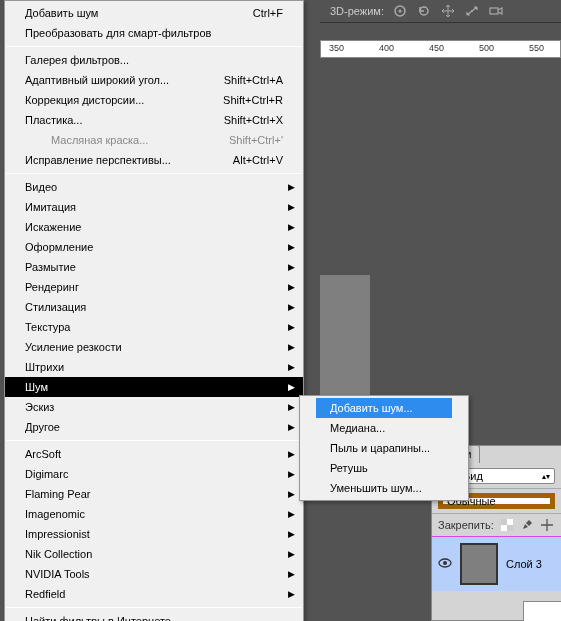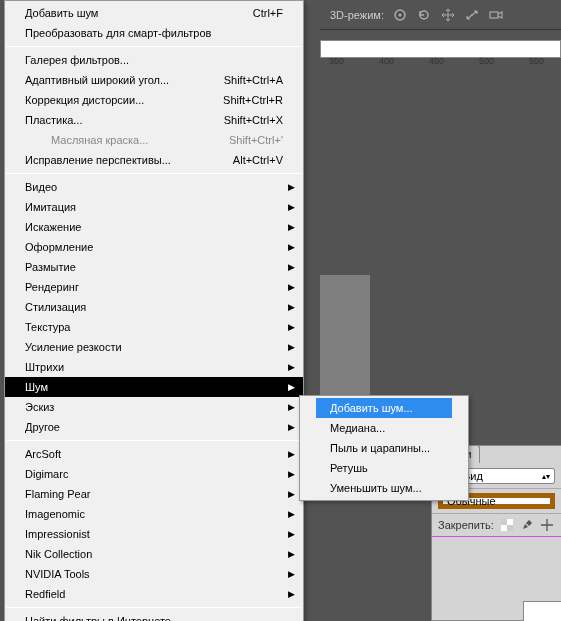--- a/index.html
+++ b/index.html
@@ -1,22 +1,22 @@
 <!DOCTYPE html>
 <html><head>
 <meta charset="utf-8">
 <style>
 * { box-sizing: border-box; margin: 0; padding: 0; font-family: Tahoma, Arial, sans-serif; font-size: 11px; }
 body { width: 561px; height: 621px; background: #535353; overflow: hidden; position: relative; }
 .bgwork { position: absolute; left: 320px; top: 0; right: 0; bottom: 0; background: #535353; }
-.toolbar3d { position:absolute; left:320px; top:0; right:0; height:30px; background:#535353; color:#aaa; display:flex; align-items:center; gap:8px; padding:0 10px; border-bottom:1px solid #333;}
+.toolbar3d { position:absolute; left:320px; top:0; right:0; height:23px; background:#535353; color:#aaa; display:flex; align-items:center; gap:8px; padding:0 10px; border-bottom:1px solid #333;}
 .toolbar3d .lbl { color:#ccc; }
 .toolbar3d .ic { width:16px;height:16px;display:inline-flex;align-items:center;justify-content:center;color:#aaa;}
 .ruler { position:absolute; left:320px; top:40px; right:0; height:18px; background:#fff; border:1px solid #888; font-size:9px; color:#333; }
-.ruler .num { position:absolute; top:15px; font-size:9px; color:#333; }
+.ruler .num { position:absolute; top:2px; font-size:9px; color:#333; }
 .graybox { position:absolute; left:320px; top:275px; width:50px; height:180px; background:#7f7f7f; }
 .panels { position:absolute; right:0; bottom:0; width:130px; top:445px; background:#d4d4d4; border:1px solid #888; border-right:none;}
 .panel-tab { display:inline-block; background:#d4d4d4; padding:3px 8px; border:1px solid #888; border-bottom:none; border-top-left-radius:3px; border-top-right-radius:3px; margin-left:6px; font-size:10px; position:relative; top:-1px;}
 .viewrow{display:flex;align-items:center;gap:6px;padding:4px 6px;border-bottom:1px solid #aaa;}
 .viewrow .sel{flex:1;background:#fff;border:1px solid #888;border-radius:2px;height:16px;display:flex;align-items:center;justify-content:space-between;padding:0 4px;}
 .eyeic{width:14px;height:14px;}
 .blend{padding:4px 6px;border-bottom:1px solid #aaa;}
 .blend .bx{background:#fff;border:5px solid #a16207;height:16px;padding:0 4px;display:flex;align-items:center;}
 .lockrow{display:flex;align-items:center;gap:6px;padding:4px 6px;border-bottom:1px solid #d946ef;color:#333;}
 .lockic{width:14px;height:14px;display:flex;align-items:center;justify-content:center;}
@@ -118,20 +118,28 @@
           <path d="M2 10l2-5 3 3-5 2z" fill="#555"></path>
           <path d="M5 4l3 3 3-3-3-3z" fill="#555"></path>
         </svg>
       </span>
     <span class="lockic">
         <svg width="12" height="12" viewBox="0 0 12 12">
           <path d="M6 0v12M0 6h12" stroke="#555" stroke-width="1.3"></path>
         </svg>
       </span>
   </div>
+  <div class="layerrow">
+    <span><svg width="14" height="10" viewBox="0 0 14 10">
+          <ellipse cx="7" cy="5" rx="6" ry="4" fill="none" stroke="#333" stroke-width="1.3"></ellipse>
+          <circle cx="7" cy="5" r="2" fill="#333"></circle>
+        </svg></span>
+    <div class="thumb"></div>
+    <span>Слой 3</span>
+  </div>
 </div>
 
 <div class="whitebox"></div>
 
 <div class="menu" id="mainmenu">
     <div class="item">
       <span class="label">Добавить шум</span>
       <span class="shortcut">Ctrl+F</span>
     </div>
     <div class="item">

